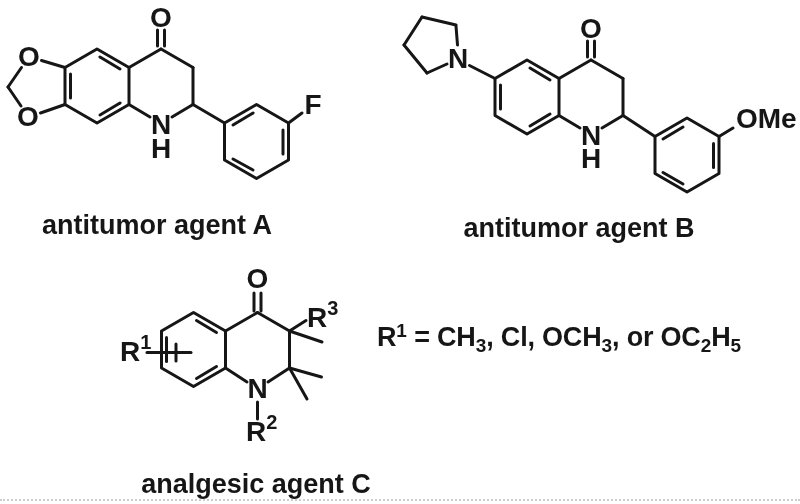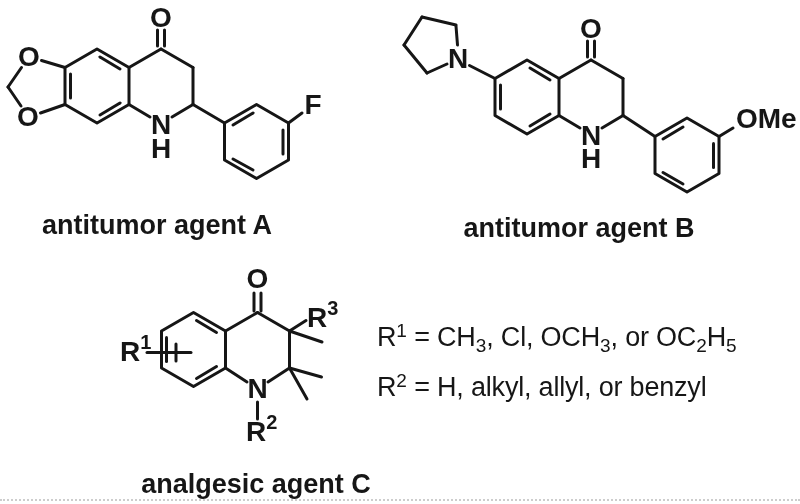--- a/index.html
+++ b/index.html
@@ -13,21 +13,21 @@
     fill:#161616; font-family:"Liberation Sans", sans-serif;
     font-weight:bold; font-size:28px; text-anchor:middle;
   }
   .atom-start { text-anchor:start; }
   .caption {
     fill:#161616; font-family:"Liberation Sans", sans-serif;
     font-weight:bold; font-size:27px; text-anchor:middle;
   }
   .rdefs {
     position:absolute; left:377px; top:313px; color:#161616;
-    font-weight:normal; font-size:27px; line-height:35px;
+    font-weight:bold; font-size:27px; line-height:35px;
     letter-spacing:-0.2px; white-space:nowrap;
   }
   .rdefs .sub { font-size:19px; vertical-align:-6px; letter-spacing:0; }
   .rdefs .sup { font-size:19px; vertical-align:9px;  letter-spacing:0; }
   .divider {
     position:absolute; left:0; top:499px; width:800px; height:0;
     border-top:2px dotted #cdcdcd;
   }
 </style>
 </head>
@@ -156,17 +156,16 @@
       <line class="bond" x1="289.5" y1="331" x2="322" y2="342"></line>
       <line class="bond" x1="289.5" y1="368" x2="321.5" y2="377"></line>
       <line class="bond" x1="289.5" y1="368" x2="307" y2="399"></line>
 
       <text class="caption" x="256" y="493">analgesic agent C</text>
     </g>
   </svg>
 
   <div class="rdefs">
       <div><span>R</span><span class="sup">1</span><span> = CH</span><span class="sub">3</span><span>, Cl, OCH</span><span class="sub">3</span><span>, or OC</span><span class="sub">2</span><span>H</span><span class="sub">5</span></div>
-      <div><span>R</span><span class="sup">2</span><span> = H, alkyl, allyl, or benzyl</span></div>
     </div>
 
   <div class="divider"></div>
 </div>
 
 </body></html>

